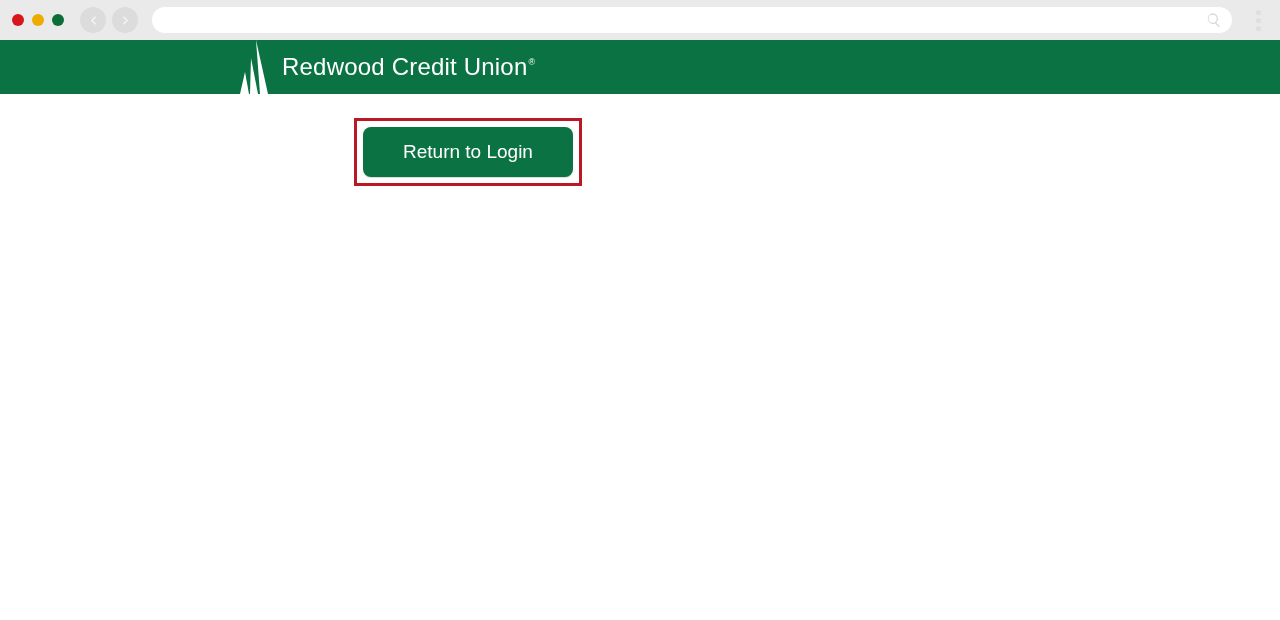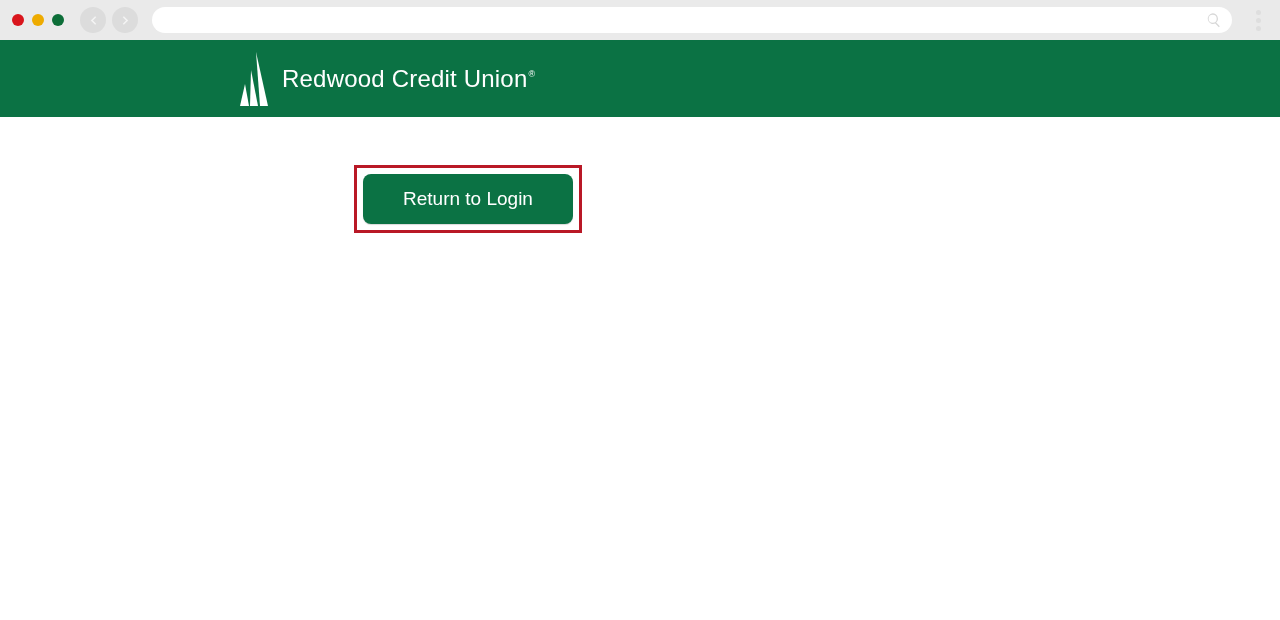--- a/index.html
+++ b/index.html
@@ -76,21 +76,21 @@
     .browser-menu-dot {
       width: 5px;
       height: 5px;
       border-radius: 50%;
       background: #dedede;
     }
 
     
     .banner {
       width: 100%;
-      height: 77px;
+      height: 54px;
       background: #0b7244;
       display: flex;
       align-items: center;
       padding-left: 238px;
     }
     .brand {
       display: flex;
       align-items: center;
       gap: 14px;
     }
@@ -112,21 +112,20 @@
     
     .content {
       width: 100%;
       padding-top: 24px;
       padding-left: 354px;
     }
     .highlight-box {
       display: inline-block;
       border: 3px solid #b91826;
       padding: 6px;
-      margin-top: 24px;
     }
     .return-btn {
       background: #0b7244;
       color: #ffffff;
       font-size: 19px;
       font-weight: 400;
       padding: 14px 40px;
       border: none;
       border-radius: 8px;
       cursor: pointer;

